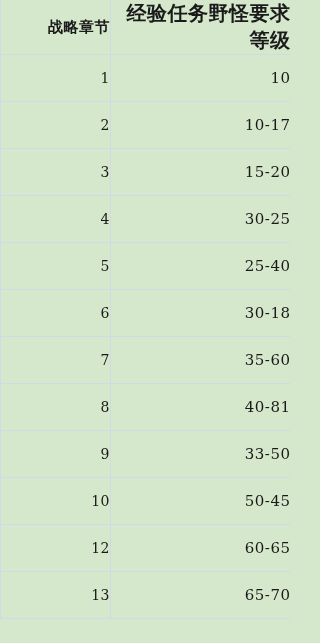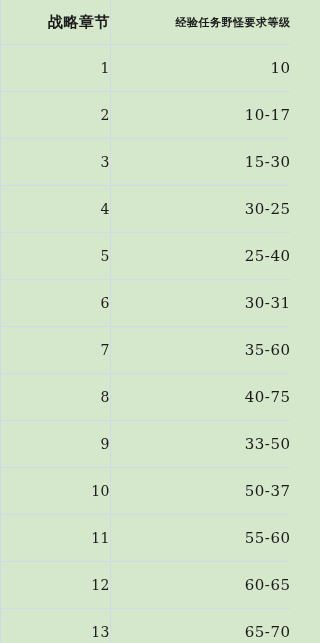--- a/index.html
+++ b/index.html
@@ -54,21 +54,21 @@
 
   thead th {
     height: 44px;
     font-weight: bold;
     font-size: 15px;
     font-family: "DejaVu Sans", "Liberation Sans", sans-serif;
     letter-spacing: 0.5px;
   }
 
   thead th.header-level {
-    font-size: 11px;
+    font-size: 20px;
     margin-top: 8px;
   }
 
   tbody td {
     height: 46px;
     font-size: 15px;
     font-family: "DejaVu Serif", "Liberation Serif", serif;
     letter-spacing: 0.5px;
   }
 
@@ -99,53 +99,49 @@
         <tr>
           <td class="cell-chapter">1</td>
           <td class="cell-level">10</td>
         </tr>
         <tr>
           <td class="cell-chapter">2</td>
           <td class="cell-level">10-17</td>
         </tr>
         <tr>
           <td class="cell-chapter">3</td>
-          <td class="cell-level">15-30</td>
+          <td class="cell-level">15-20</td>
         </tr>
         <tr>
           <td class="cell-chapter">4</td>
           <td class="cell-level">30-25</td>
         </tr>
         <tr>
           <td class="cell-chapter">5</td>
           <td class="cell-level">25-40</td>
         </tr>
         <tr>
           <td class="cell-chapter">6</td>
-          <td class="cell-level">30-31</td>
+          <td class="cell-level">30-18</td>
         </tr>
         <tr>
           <td class="cell-chapter">7</td>
           <td class="cell-level">35-60</td>
         </tr>
         <tr>
           <td class="cell-chapter">8</td>
-          <td class="cell-level">40-75</td>
+          <td class="cell-level">40-81</td>
         </tr>
         <tr>
           <td class="cell-chapter">9</td>
           <td class="cell-level">33-50</td>
         </tr>
         <tr>
           <td class="cell-chapter">10</td>
-          <td class="cell-level">50-37</td>
-        </tr>
-        <tr>
-          <td class="cell-chapter">11</td>
-          <td class="cell-level">55-60</td>
+          <td class="cell-level">50-45</td>
         </tr>
         <tr>
           <td class="cell-chapter">12</td>
           <td class="cell-level">60-65</td>
         </tr>
         <tr>
           <td class="cell-chapter">13</td>
           <td class="cell-level">65-70</td>
         </tr>
       </tbody>

